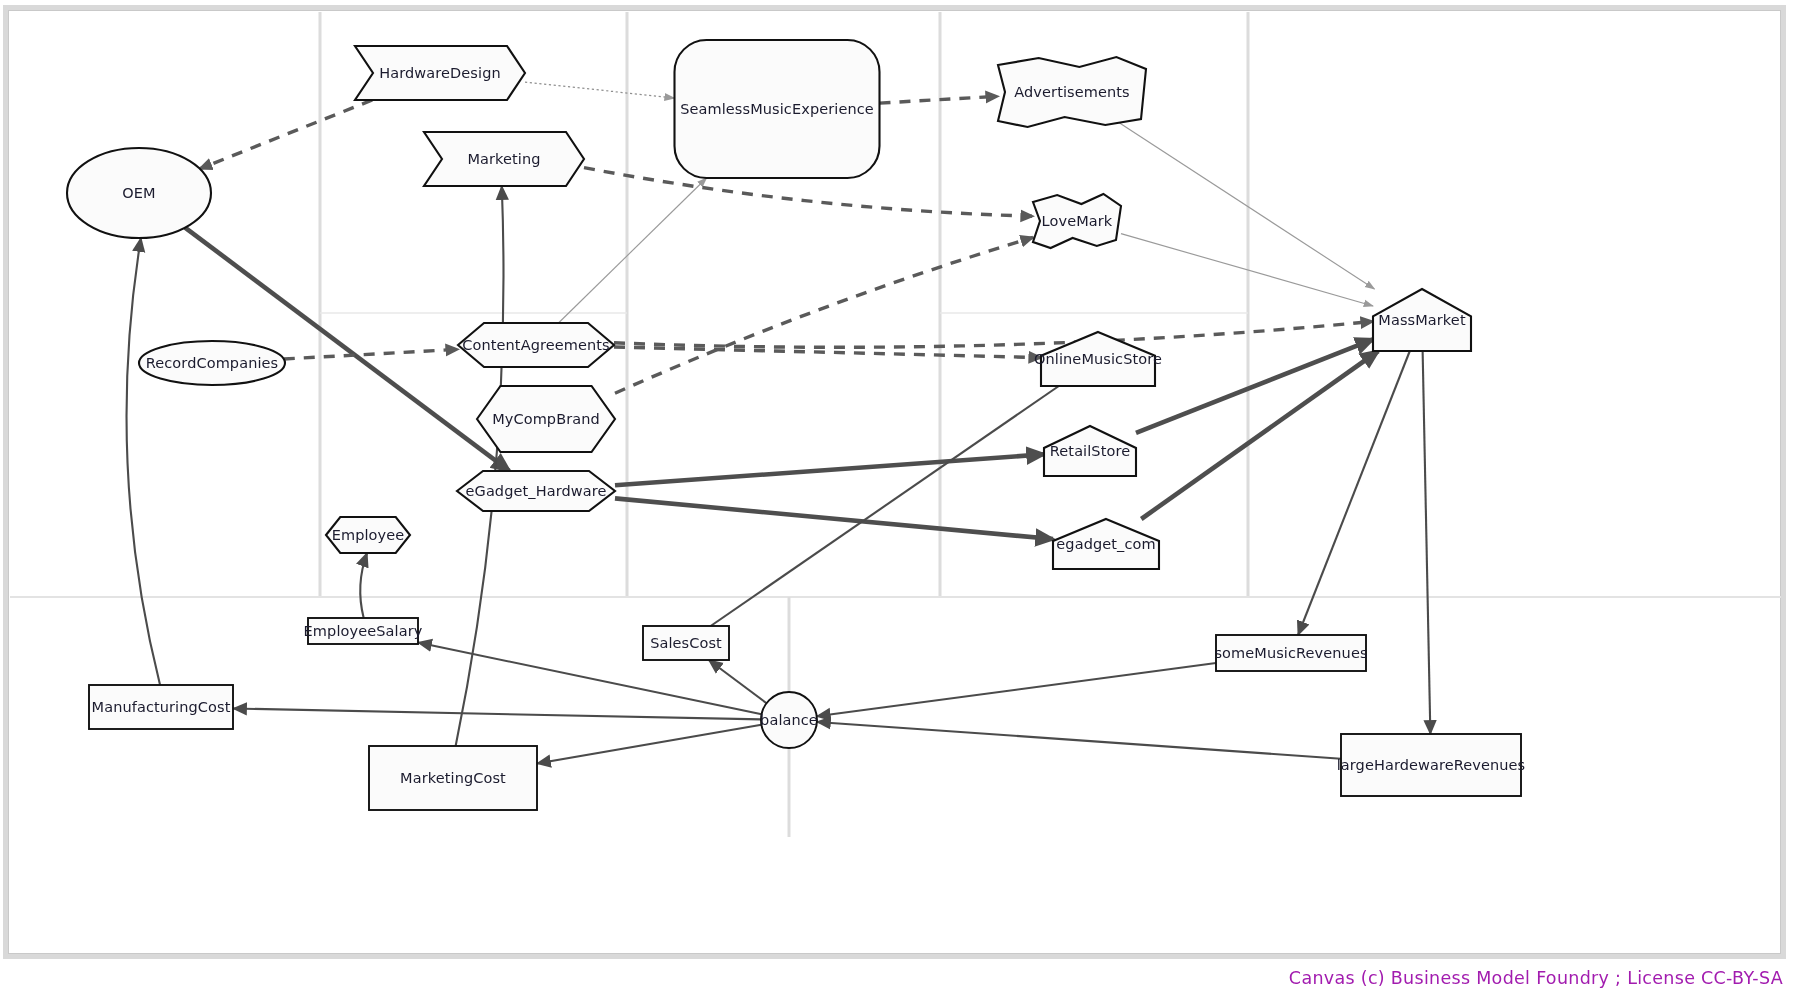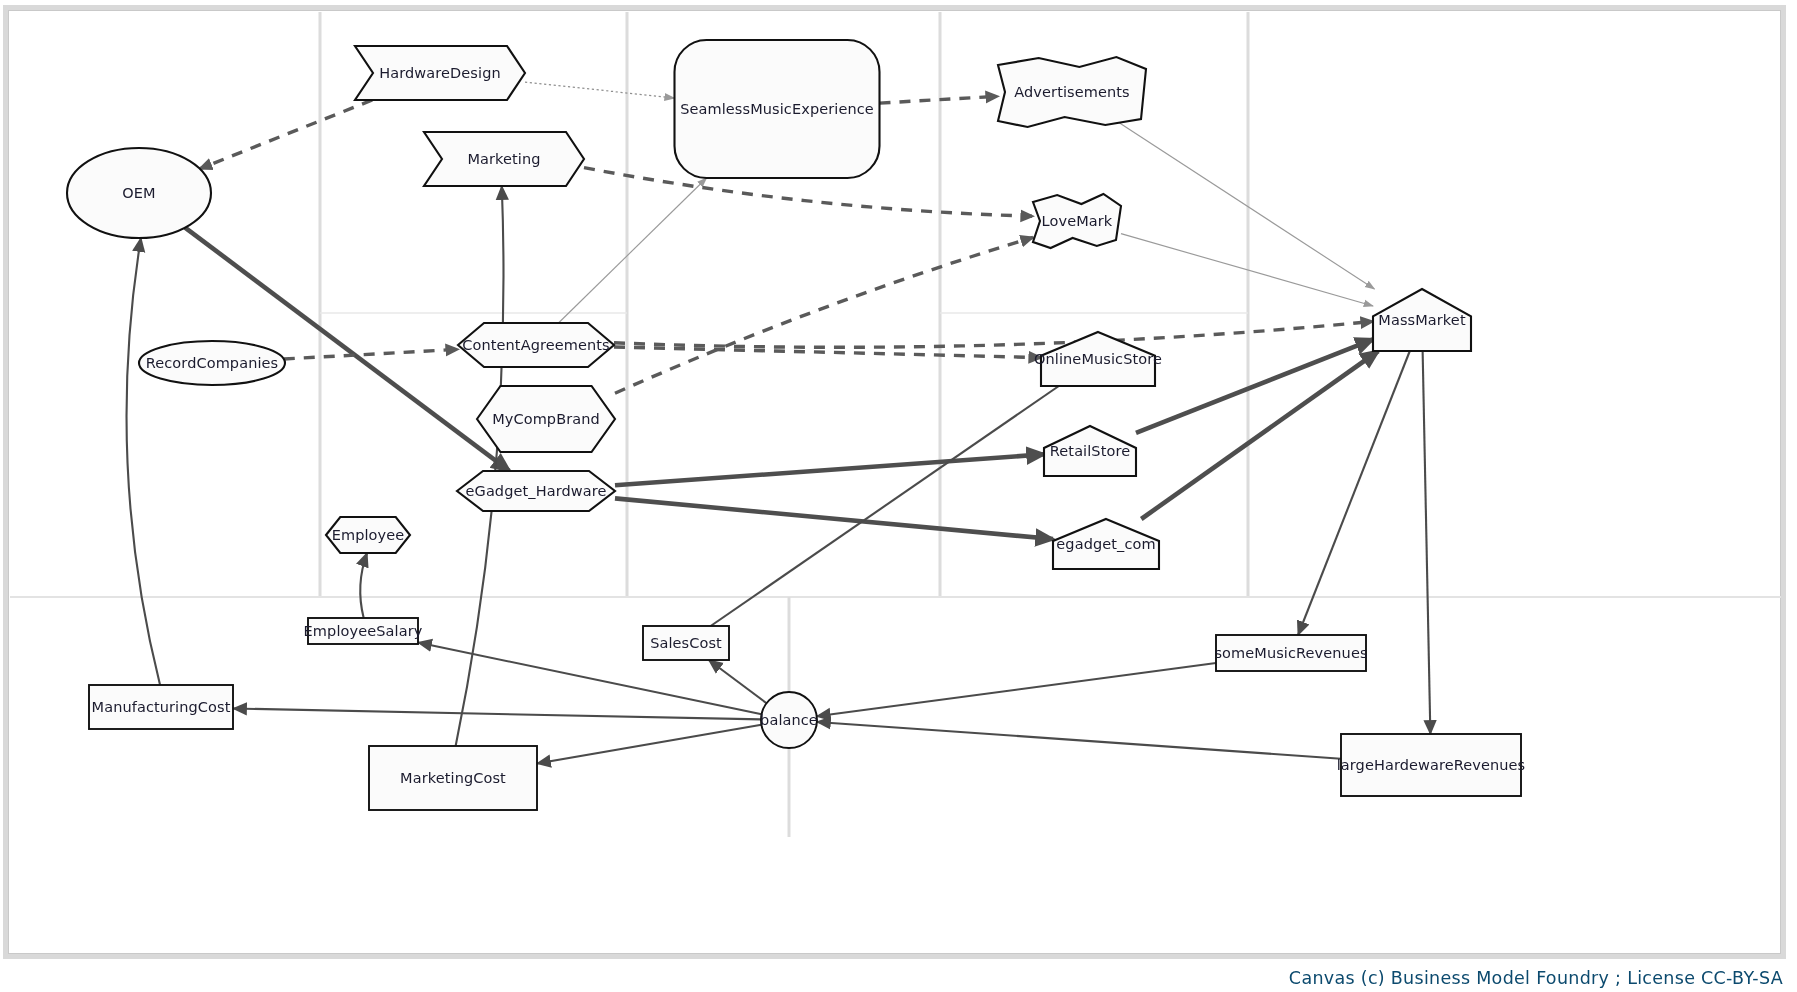--- a/index.html
+++ b/index.html
@@ -13,21 +13,21 @@
   .node-shape{fill:#fbfbfb;stroke:#111111;stroke-width:2.1;}
   .node-shape.thin{stroke-width:1.9;}
   .grid-v{stroke:#dcdcdc;stroke-width:3;}
   .grid-h{stroke:#e3e3e3;stroke-width:2;}
   .grid-h-faint{stroke:#e9e9e9;stroke-width:1.6;}
   .edge-solid{stroke:#4b4b4b;stroke-width:2.1;fill:none;}
   .edge-bold{stroke:#4e4e4e;stroke-width:4.6;fill:none;}
   .edge-dashed{stroke:#5a5a5a;stroke-width:3.4;fill:none;stroke-dasharray:11 9;stroke-linecap:butt;}
   .edge-dotted{stroke:#8f8f8f;stroke-width:1.25;fill:none;stroke-dasharray:2.2 2.6;}
   .edge-hair{stroke:#9a9a9a;stroke-width:1.15;fill:none;}
-  #footer-note{position:absolute;right:14px;bottom:4px;font-size:17.5px;color:#0c4a6e;
+  #footer-note{position:absolute;right:14px;bottom:4px;font-size:17.5px;color:#a21caf;
      font-family:"DejaVu Sans","Liberation Sans",sans-serif;letter-spacing:.3px;white-space:nowrap;}
 </style>
 </head>
 <body>
 
 <div id="root">
   <div id="canvas-frame"></div>
 
   <svg id="diagram" viewBox="0 0 1797 992" xmlns="http://www.w3.org/2000/svg">
     <defs>

